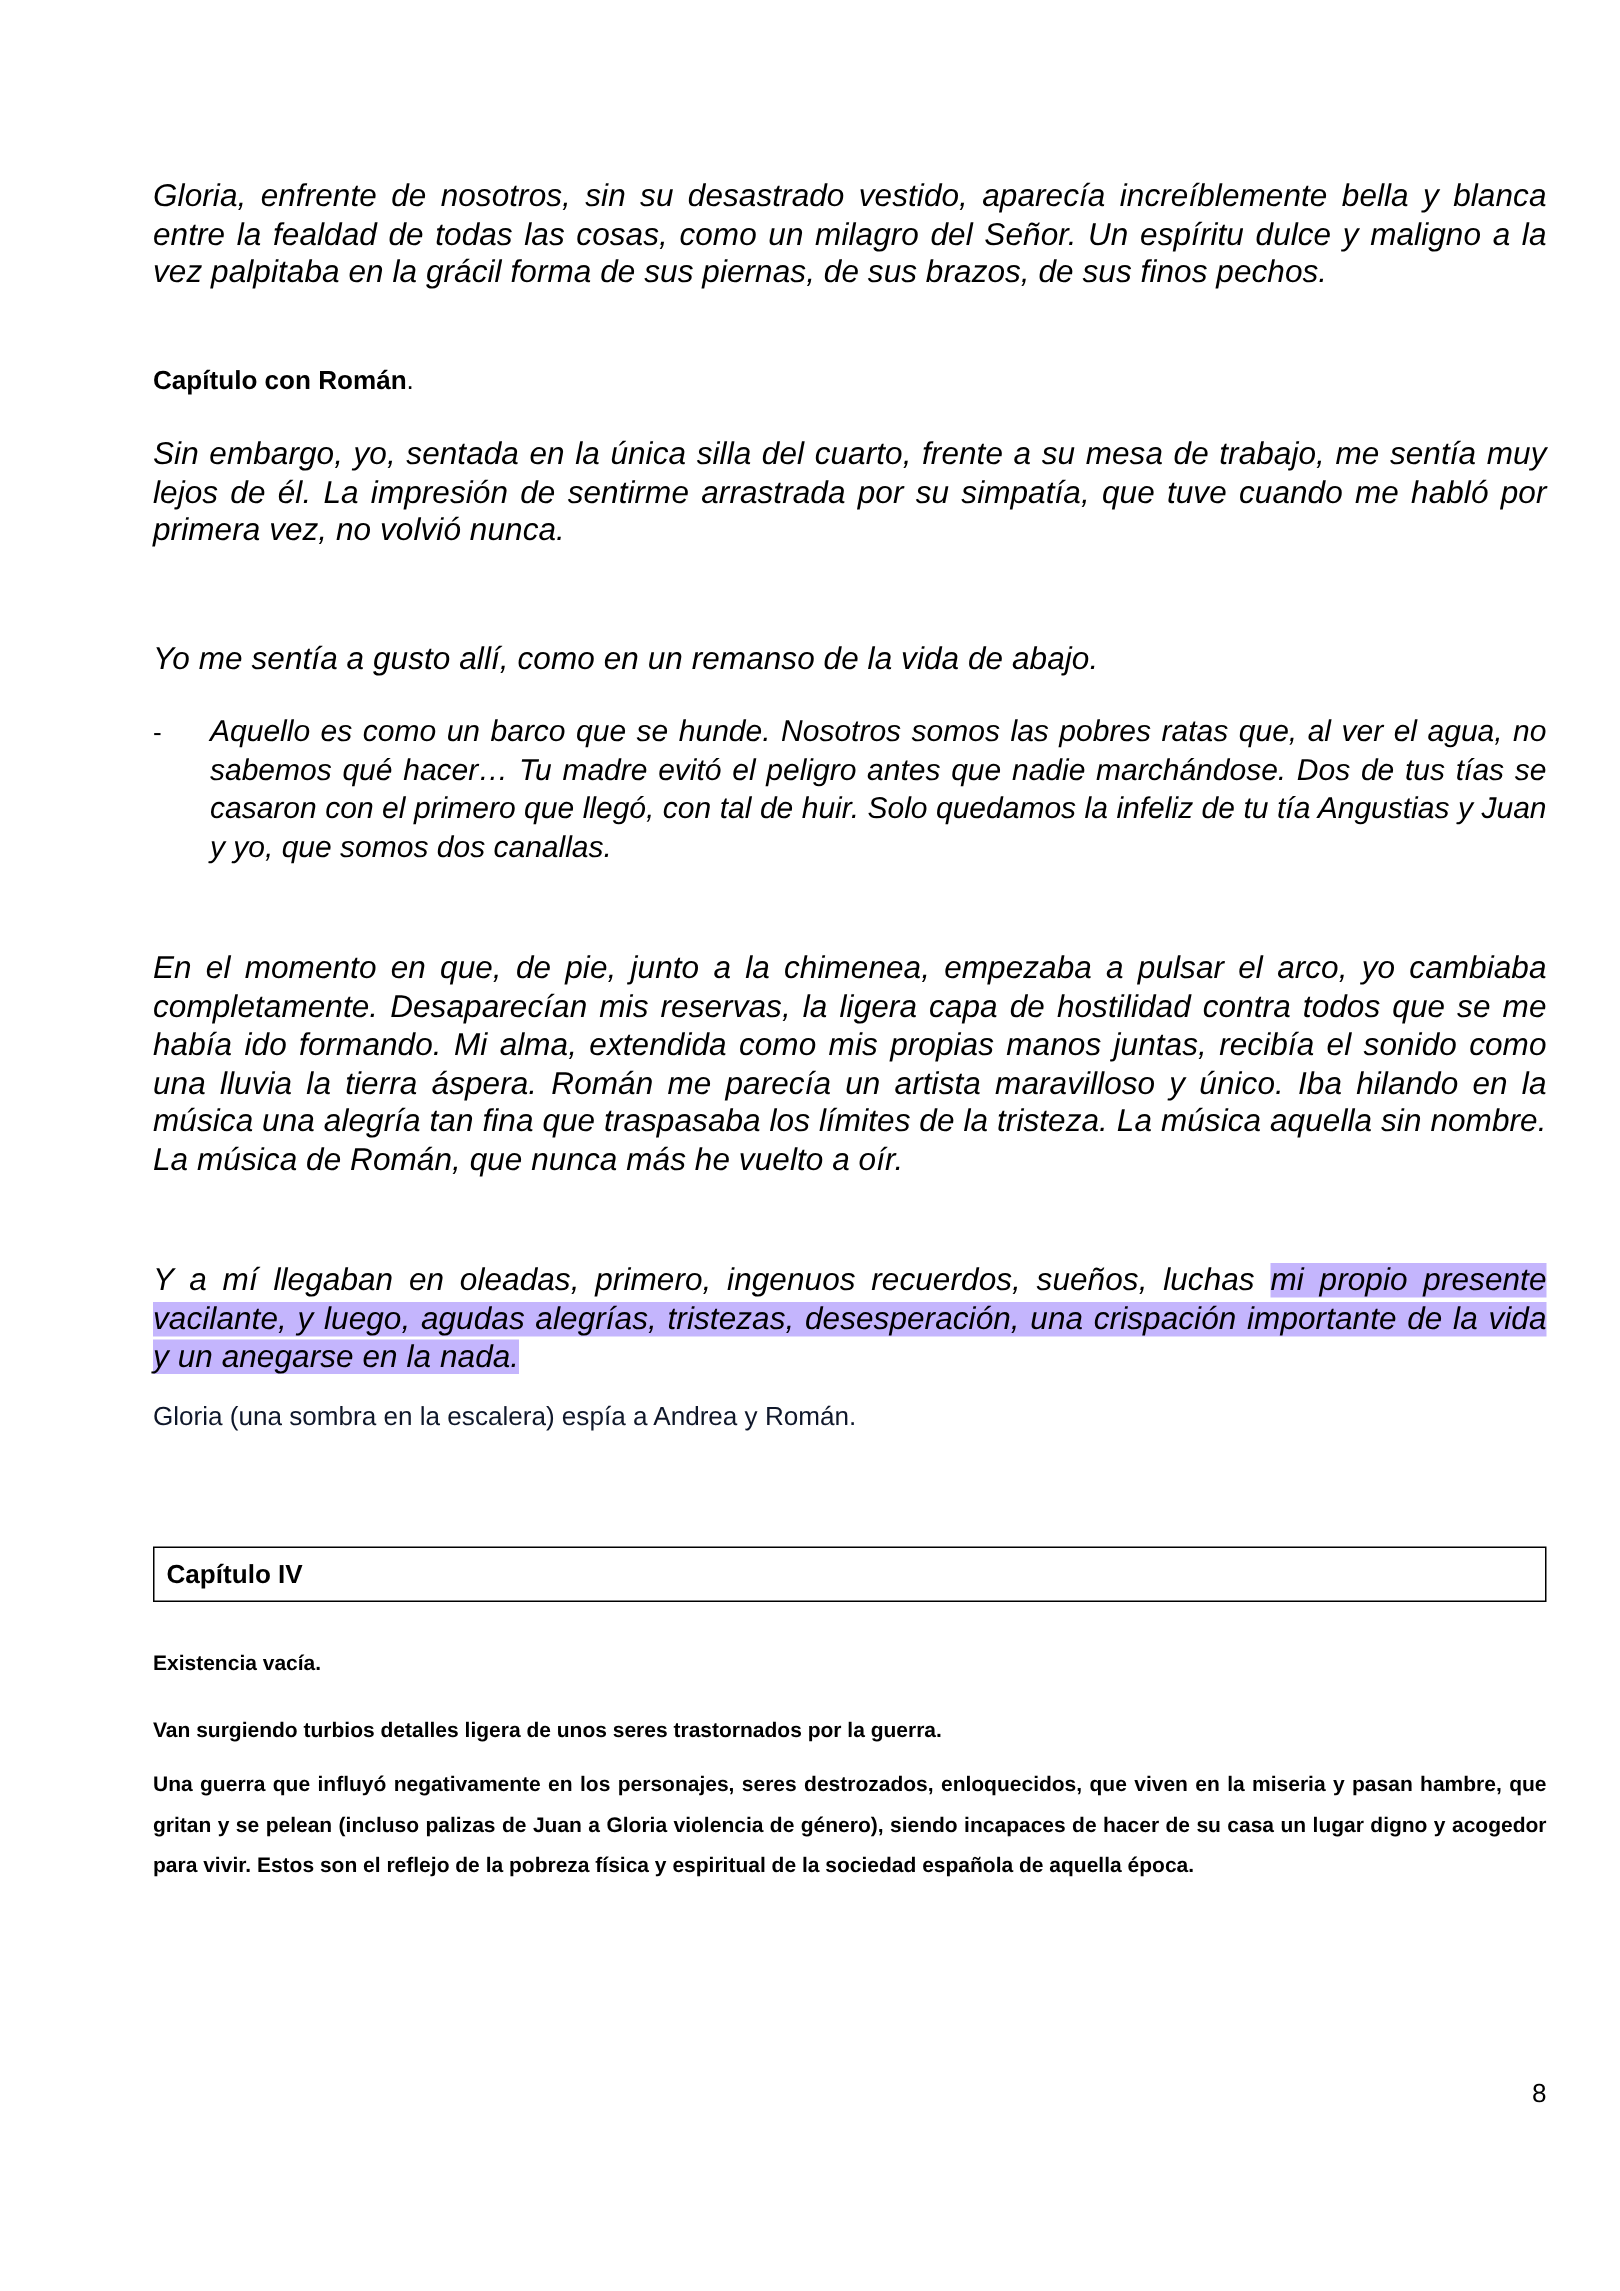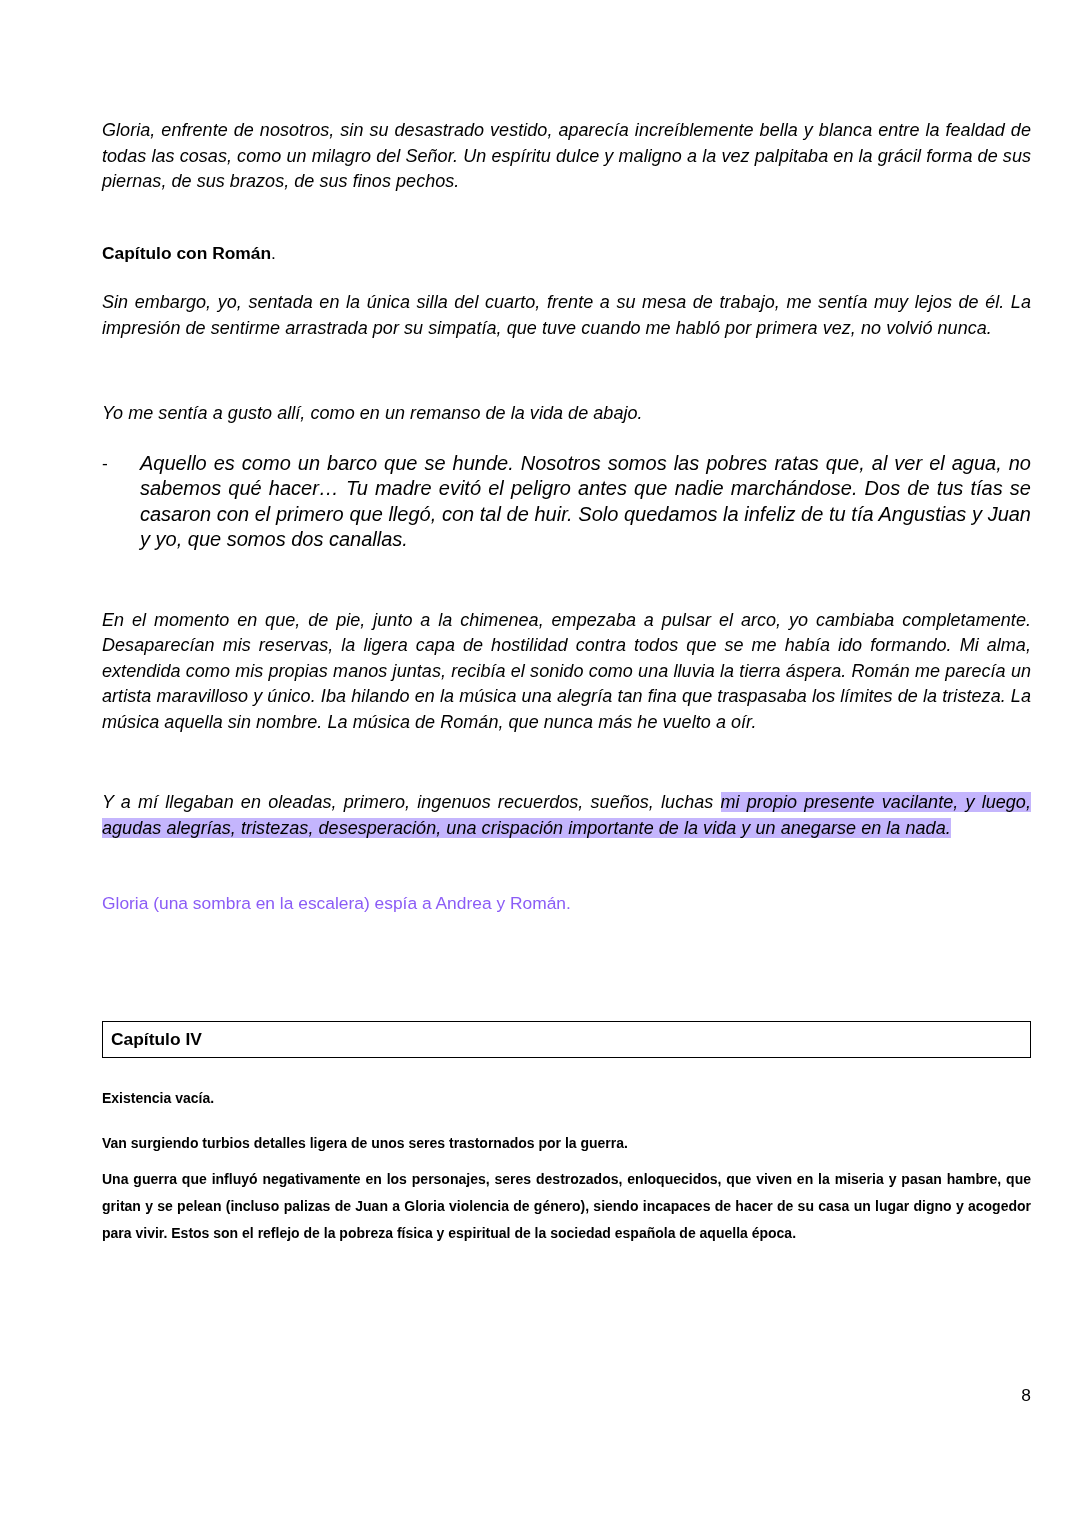--- a/index.html
+++ b/index.html
@@ -22,34 +22,33 @@
   .content {
     position: absolute;
     left: 102px;
     top: 118px;
     width: 929px;
   }
   p, .block {
     margin: 0;
   }
   .para {
-    font-size: 18px;
+    font-size: 21px;
     line-height: 25.5px;
     text-align: justify;
     font-style: italic;
     color: #000;
     letter-spacing: 0.05px;
   }
   .para-plain {
     font-size: 17.4px;
     line-height: 25.5px;
     text-align: left;
     font-style: normal;
-    color: #8b5cf6;
-    margin-top: 36px;
+    color: #0f172a;
   }
   .heading-bold {
     font-size: 17.4px;
     line-height: 25.5px;
     font-weight: bold;
     font-style: normal;
     text-align: left;
   }
   .heading-bold .trail {
     font-weight: normal;
@@ -81,21 +80,20 @@
     text-align: justify;
   }
   .hl {
     background-color: #c4b5fd;
   }
   .chapter-box {
     border: 1.4px solid #000000;
     box-sizing: border-box;
     width: 929px;
     padding: 6px 8px 7px 8px;
-    margin-top: 30px;
   }
   .chapter-box-label {
     font-size: 17.4px;
     line-height: 22px;
     font-weight: bold;
     font-style: normal;
   }
   .sp-xl { height: 46px; }
   .sp-md { height: 24px; }
   .sp-sm { height: 14px; }

